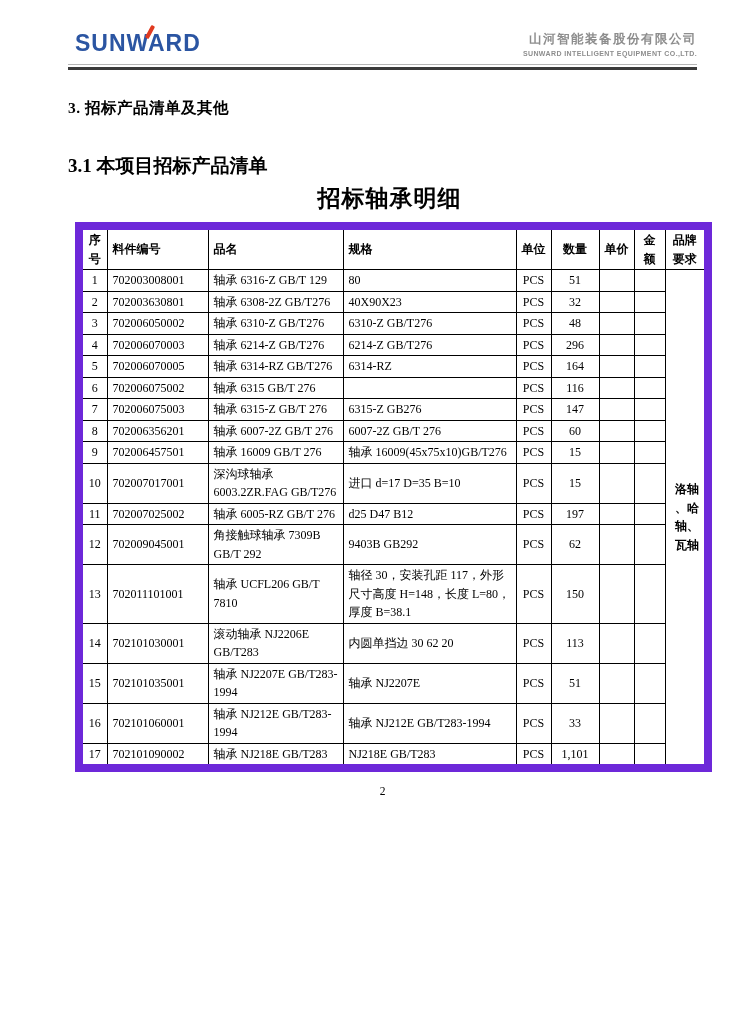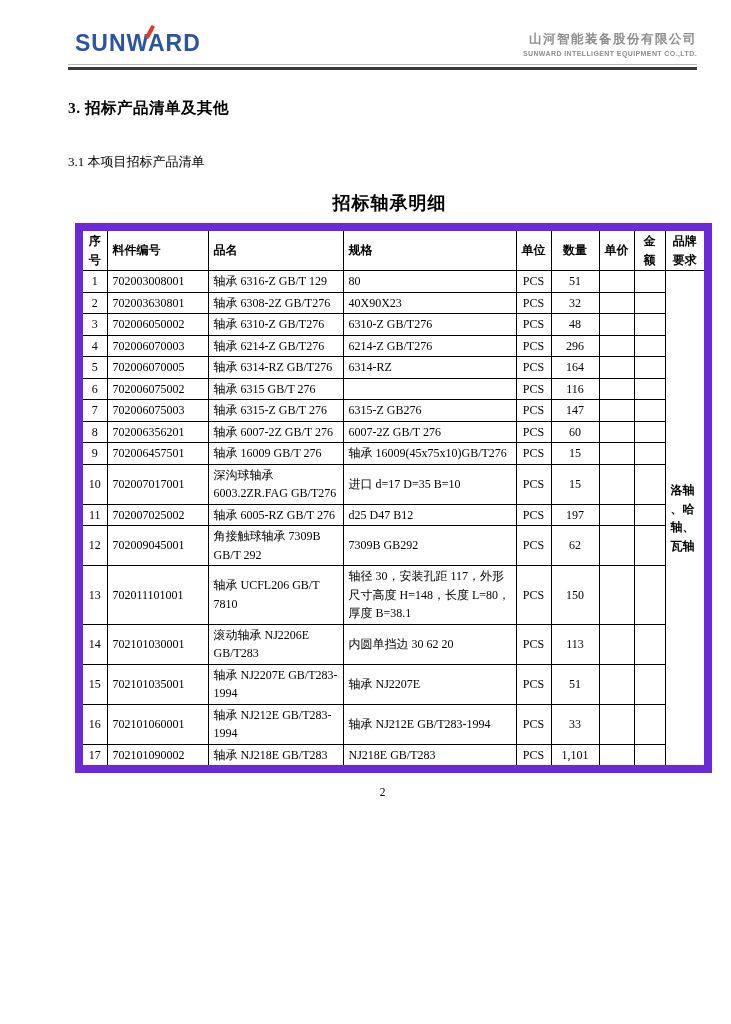--- a/index.html
+++ b/index.html
@@ -22,35 +22,35 @@
   }
   .company { text-align:right; color:#8d8d8d; }
   .company-cn { font-size:12.5px; font-weight:bold; letter-spacing:1.5px;
     font-family:"Liberation Sans","DejaVu Sans",sans-serif; }
   .company-en { font-size:7px; letter-spacing:0.4px; margin-top:2px;
     font-family:"Liberation Sans","DejaVu Sans",sans-serif; font-weight:bold; }
   .header-rule { margin-top:7px; height:6px;
     border-top:1px solid #b5b5b5; border-bottom:3px solid #3a3a3a; }
   
   .section-heading { font-size:15.5px; font-weight:bold; margin:28px 0 16px 0; letter-spacing:0.5px; }
-  .subsection-heading { font-size:13px; font-weight:normal; margin:34px 0 0 0; }
-  .table-title { font-size:18px; font-weight:bold; text-align:center; margin:20px 0 8px 7px; width:629px; letter-spacing:1px; }
+  .subsection-heading { font-size:19px; font-weight:bold; margin:34px 0 0 0; }
+  .table-title { font-size:23px; font-weight:bold; text-align:center; margin:4px 0 8px 7px; width:629px; letter-spacing:1px; }
   
   table.bid-table {
     border-collapse:collapse; table-layout:fixed; width:629px; margin-left:7px;
     border:8px solid #6d28d9;
   }
   .bid-table th, .bid-table td {
     border:1px solid #000; padding:1px 5px; font-size:12px; line-height:18.5px;
     vertical-align:middle; word-wrap:break-word;
   }
   .bid-table th { font-weight:bold; height:40px; }
   .al-center { text-align:center; }
   .al-left { text-align:left; }
-  .brand-cell { font-weight:bold; text-align:left; padding:1px 2px; line-break:anywhere; word-break:break-all; }
+  .brand-cell { font-weight:bold; text-align:right; padding:1px 2px; line-break:anywhere; word-break:break-all; }
   
   .page-number { text-align:center; width:629px; margin:13px 0 0 0; font-size:11.5px; }
 </style>
 </head>
 <body>
 
 <div class="page">
 
   <div class="doc-header">
     <div class="logo">
@@ -202,21 +202,21 @@
           <td class="al-left">d25 D47 B12</td>
           <td class="al-center">PCS</td>
           <td class="al-center">197</td>
           <td class="al-center"></td>
           <td class="al-center"></td>
         </tr>
         <tr>
           <td class="al-center">12</td>
           <td class="al-left">702009045001</td>
           <td class="al-left">角接触球轴承 7309B GB/T 292</td>
-          <td class="al-left">7309B GB292</td>
+          <td class="al-left">9403B GB292</td>
           <td class="al-center">PCS</td>
           <td class="al-center">62</td>
           <td class="al-center"></td>
           <td class="al-center"></td>
         </tr>
         <tr>
           <td class="al-center">13</td>
           <td class="al-left">702011101001</td>
           <td class="al-left">轴承 UCFL206 GB/T 7810</td>
           <td class="al-left">轴径 30，安装孔距 117，外形尺寸高度 H=148，长度 L=80，厚度 B=38.1</td>

